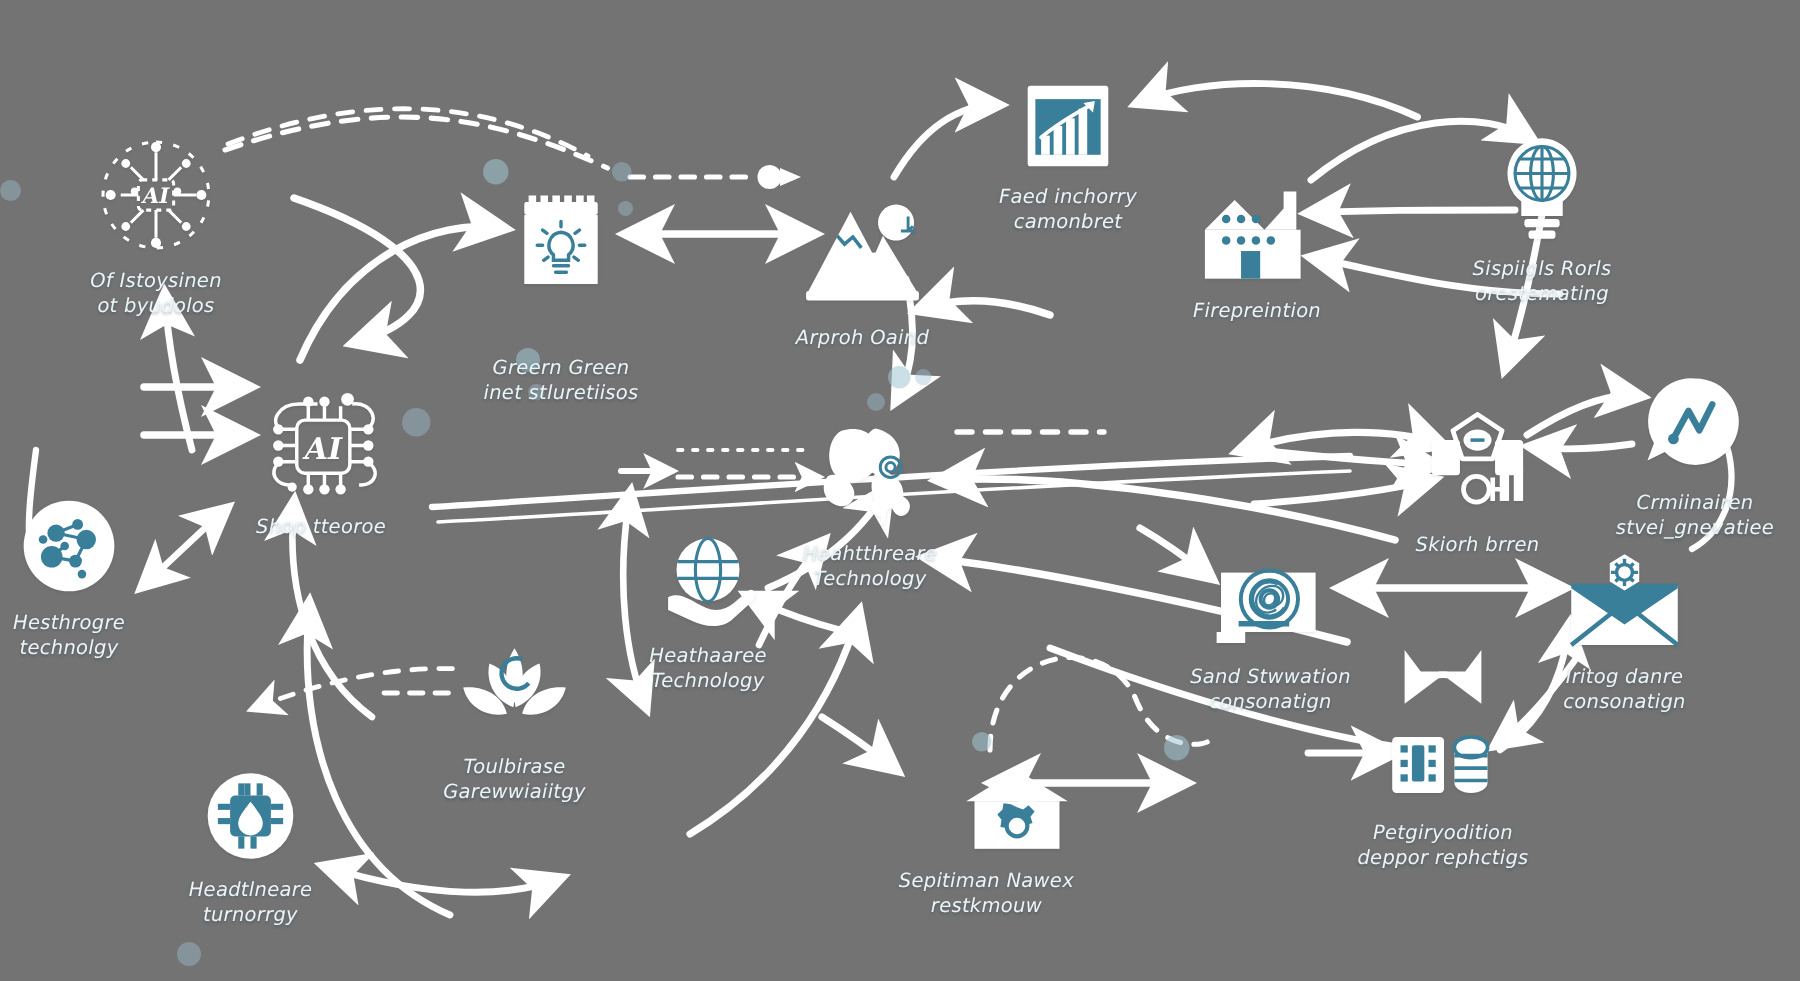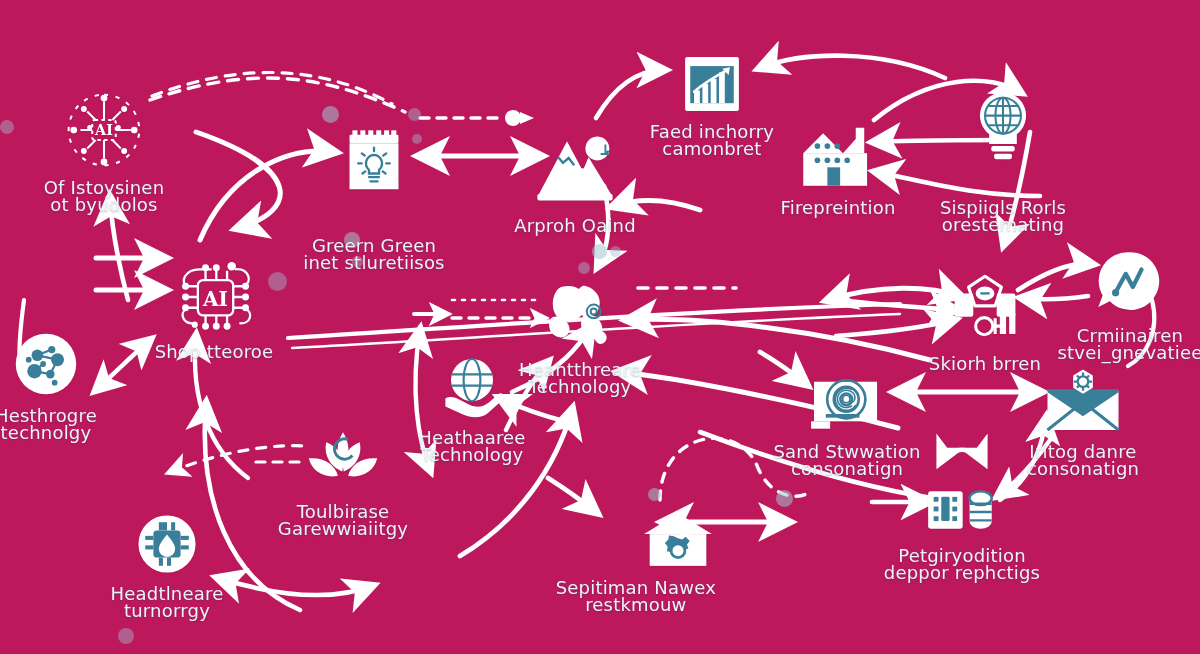--- a/index.html
+++ b/index.html
@@ -20,39 +20,39 @@
     width:190px;
     pointer-events:auto;
   }
   .node .glyph{
     display:flex;align-items:center;justify-content:center;
     filter:drop-shadow(0 1px 1px rgba(0,0,0,0.08));
   }
   .node .label{
     margin-top:7px;
     color:#ecf4f7;
-    font-size:18px;
+    font-size:13px;
     line-height:17px;
     text-align:center;
     letter-spacing:.2px;
     white-space:pre-line;
     text-shadow:0 1px 2px rgba(20,60,75,.35);
   }
   .blob{position:absolute;border-radius:50%;background:#9fc4d2;opacity:.55;}
   .blob.d{opacity:.42;}
   .ai-text{
     font-family:"DejaVu Serif", serif;
     font-weight:700;
     fill:#ffffff;
   }
 </style>
 </head>
 <body>
 
-<div id="canvas" style="background: #be185d;">
+<div id="canvas" style="background: #737373; font-style: italic;">
 
   <svg id="svg-layer" viewBox="0 0 1200 654">
     <defs>
       <marker id="ah" markerWidth="7" markerHeight="7" refX="5.4" refY="3.5" orient="auto">
         <path d="M0,0 L7,3.5 L0,7 L1.6,3.5 Z" fill="#ffffff"></path>
       </marker>
       <marker id="ahs" markerWidth="6" markerHeight="6" refX="4.8" refY="3" orient="auto">
         <path d="M0,0 L6,3 L0,6 L1.4,3 Z" fill="#ffffff"></path>
       </marker>
       <marker id="ahb" markerWidth="8" markerHeight="8" refX="6" refY="4" orient="auto">
@@ -291,21 +291,21 @@
             <circle cx="40" cy="56" r="4"></circle>
             <circle cx="54" cy="56" r="4"></circle>
           <circle cx="68" cy="56" r="4"></circle>
           <rect x="40" y="66" width="18" height="26"></rect>
         </g>
       </svg>
     </span>
     <span class="label">Firepreintion</span>
   </div>
 
-  <div class="node" style="left:1003px;top:88px;gap:28px;">
+  <div class="node" style="left:1028px;top:88px;">
     <span class="glyph">
       <svg width="72" height="76" viewBox="0 0 100 110">
         <path d="M50 6 a34 34 0 0 1 20 61 v14 h-40 v-14 a34 34 0 0 1 20 -61z" fill="#fff"></path>
         <g fill="none" stroke="#3a7f99" stroke-width="3">
           <circle cx="50" cy="40" r="26"></circle>
           <ellipse cx="50" cy="40" rx="11" ry="26"></ellipse>
           <path d="M24 40 h52 M28 26 h44 M28 54 h44 M50 14 v52"></path>
         </g>
         <g fill="#fff">
           <rect x="33" y="84" width="34" height="8" rx="3"></rect>

